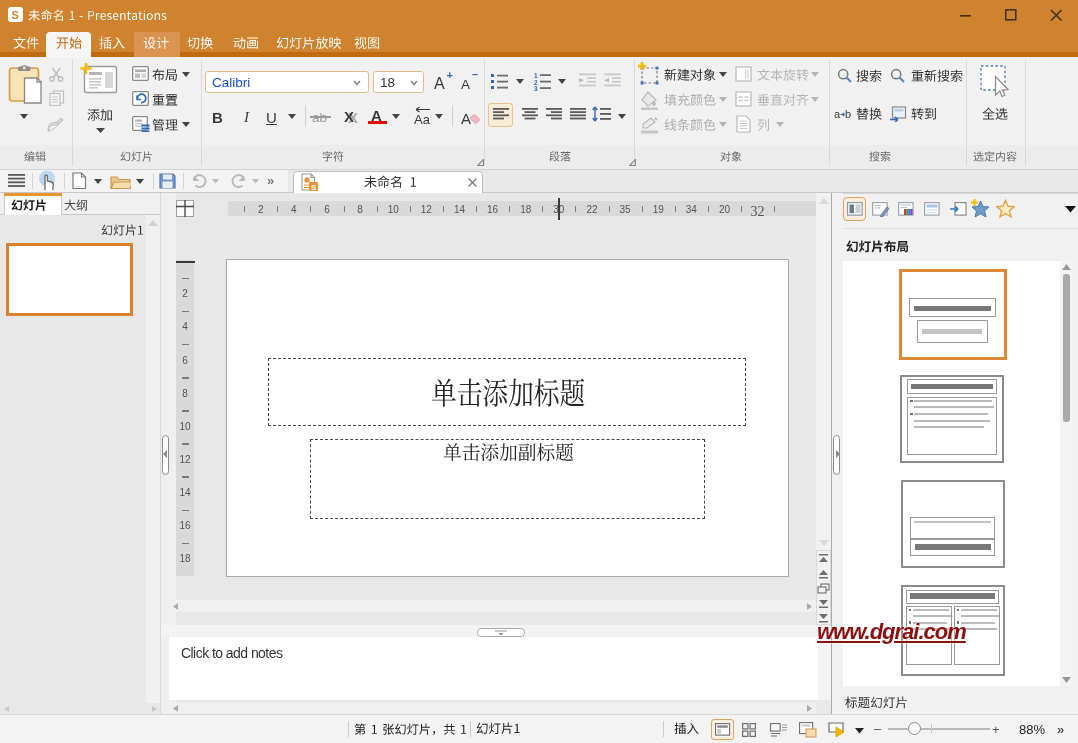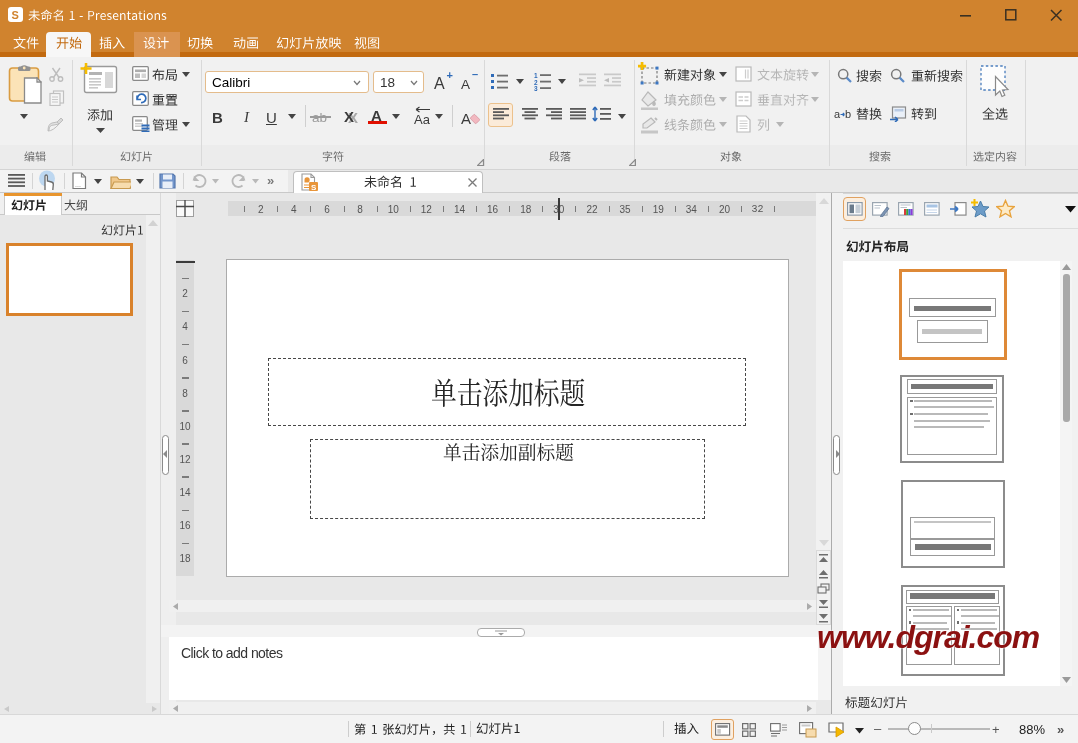--- a/index.html
+++ b/index.html
@@ -164,21 +164,21 @@
       <rect x="9.5" y="14.5" width="8" height="1.5"></rect>
     </g>
   </svg>
 <svg style="position:absolute;left:152.0px;top:115.8px" width="27.0" height="16.5" viewBox="0 -13.7 27.0 16.5">
     <path fill="#333333" d="M2.7 -5.7V1.1H3.7V0.6H10V1H11V-2.2H3.7V-3.1H10.3V-5.7ZM10 -0.2H3.7V-1.4H10ZM5.7 -8.1C5.9 -7.8 6 -7.5 6.1 -7.3H1.3V-5.1H2.3V-6.5H10.9V-5.1H11.9V-7.3H7.1C7 -7.6 6.8 -8 6.6 -8.3ZM3.7 -4.9H9.3V-3.8H3.7ZM2.2 -11C1.8 -9.8 1.3 -8.7 0.6 -8C0.8 -7.9 1.2 -7.7 1.4 -7.5C1.8 -8 2.1 -8.5 2.5 -9.1H3.4C3.6 -8.7 3.9 -8.1 4 -7.7L4.9 -8C4.8 -8.3 4.5 -8.7 4.3 -9.1H6.3V-9.9H2.8C2.9 -10.2 3 -10.5 3.1 -10.8ZM7.7 -10.9C7.4 -10 7 -9.1 6.4 -8.5C6.6 -8.3 7 -8.1 7.2 -8C7.5 -8.3 7.7 -8.7 8 -9.1H8.9C9.3 -8.6 9.6 -8 9.8 -7.7L10.6 -8C10.5 -8.3 10.2 -8.7 9.9 -9.1H12.2V-9.9H8.3C8.4 -10.2 8.5 -10.5 8.6 -10.8ZM19.2 -7H21.2V-5.3H19.2ZM22 -7H24V-5.3H22ZM19.2 -9.5H21.2V-7.8H19.2ZM22 -9.5H24V-7.8H22ZM17.1 -0.3V0.6H25.6V-0.3H22.1V-2.1H25.1V-3H22.1V-4.5H24.9V-10.3H18.3V-4.5H21.1V-3H18.1V-2.1H21.1V-0.3ZM13.5 -1.3 13.7 -0.3C14.8 -0.7 16.3 -1.2 17.7 -1.7L17.6 -2.6L16.1 -2.1V-5.4H17.5V-6.3H16.1V-9.1H17.7V-10H13.6V-9.1H15.2V-6.3H13.7V-5.4H15.2V-1.8C14.5 -1.6 13.9 -1.4 13.5 -1.3Z"></path>
   </svg>
 <svg style="position:absolute;left:182.0px;top:121.5px;" width="8" height="5" viewBox="0 0 8 5">
     <path d="M0 0 L8 0 L4.0 5 Z" fill="#444"></path>
   </svg>
 <div style="position:absolute;left:205px;top:71px;width:164px;height:22px;background:#fff;border:1px solid #E4BC8C;border-radius:3px"></div>
-<span style="position:absolute;left:212px;top:75.6px;font-family:'Liberation Sans', sans-serif;font-size:13.5px;font-weight:400;color:#000000;line-height:1;white-space:pre;">Calibri</span>
+<span style="position:absolute;left:212px;top:75.6px;font-family:'Liberation Sans', sans-serif;font-size:13.5px;font-weight:400;color:#1d4ed8;line-height:1;white-space:pre;">Calibri</span>
 <svg style="position:absolute;left:353px;top:79.5px;" width="8" height="6" viewBox="0 0 8 6">
     <path d="M1 1 L4 4.5 L7 1" stroke="#777" stroke-width="1.2" fill="none"></path>
   </svg>
 <div style="position:absolute;left:373px;top:71px;width:51px;height:22px;background:#fff;border:1px solid #E4BC8C;border-radius:3px"></div>
 <span style="position:absolute;left:380px;top:75.6px;font-family:'Liberation Sans', sans-serif;font-size:13.5px;font-weight:400;color:#333;line-height:1;white-space:pre;">18</span>
 <svg style="position:absolute;left:410px;top:79.5px;" width="8" height="6" viewBox="0 0 8 6">
     <path d="M1 1 L4 4.5 L7 1" stroke="#777" stroke-width="1.2" fill="none"></path>
   </svg>
 <span style="position:absolute;left:434px;top:75.5px;font-family:'Liberation Sans', sans-serif;font-size:16px;font-weight:400;color:#3A3A3A;line-height:1;white-space:pre;">A</span>
 <span style="position:absolute;left:446.5px;top:69.7px;font-family:'Liberation Sans', sans-serif;font-size:11px;font-weight:700;color:#2F6BB8;line-height:1;white-space:pre;">+</span>
@@ -550,21 +550,21 @@
 <span style="position:absolute;left:591.964px;top:204.5px;transform:translateX(-50%);font-family:'Liberation Sans',sans-serif;font-size:10px;font-weight:400;color:#555555;line-height:1;white-space:pre;">22</span>
 <div style="position:absolute;left:608.5px;top:205.5px;width:1px;height:6px;background:#7A7A7A"></div>
 <span style="position:absolute;left:625.0880000000001px;top:204.5px;transform:translateX(-50%);font-family:'Liberation Sans',sans-serif;font-size:10px;font-weight:400;color:#555555;line-height:1;white-space:pre;">35</span>
 <div style="position:absolute;left:641.6px;top:205.5px;width:1px;height:6px;background:#7A7A7A"></div>
 <span style="position:absolute;left:658.212px;top:204.5px;transform:translateX(-50%);font-family:'Liberation Sans',sans-serif;font-size:10px;font-weight:400;color:#555555;line-height:1;white-space:pre;">19</span>
 <div style="position:absolute;left:674.8px;top:205.5px;width:1px;height:6px;background:#7A7A7A"></div>
 <span style="position:absolute;left:691.336px;top:204.5px;transform:translateX(-50%);font-family:'Liberation Sans',sans-serif;font-size:10px;font-weight:400;color:#555555;line-height:1;white-space:pre;">34</span>
 <div style="position:absolute;left:707.9px;top:205.5px;width:1px;height:6px;background:#7A7A7A"></div>
 <span style="position:absolute;left:724.46px;top:204.5px;transform:translateX(-50%);font-family:'Liberation Sans',sans-serif;font-size:10px;font-weight:400;color:#555555;line-height:1;white-space:pre;">20</span>
 <div style="position:absolute;left:741.0px;top:205.5px;width:1px;height:6px;background:#7A7A7A"></div>
-<span style="position:absolute;left:757.5840000000001px;top:204.5px;transform:translateX(-50%);font-family:Liberation Mono, monospace;font-size:10px;font-weight:400;color:#555555;line-height:1;white-space:pre;">32</span>
+<span style="position:absolute;left:757.5840000000001px;top:204.5px;transform:translateX(-50%);font-family:Liberation Serif, serif;font-size:14px;font-weight:400;color:#555555;line-height:1;white-space:pre;">32</span>
 <div style="position:absolute;left:774.1px;top:205.5px;width:1px;height:6px;background:#7A7A7A"></div>
 <div style="position:absolute;left:558px;top:198px;width:1.5px;height:22px;background:#3A3A3A"></div>
 <div style="position:absolute;left:176px;top:260px;width:18px;height:316px;background:#D9D9D9"></div>
 <div style="position:absolute;left:175.7px;top:261px;width:19px;height:2px;background:#3A3A3A"></div>
 <div style="position:absolute;left:181.5px;top:277.7px;width:7px;height:1.5px;background:#7A7A7A"></div>
 <span style="position:absolute;left:185px;top:289.3px;transform:translateX(-50%);font-family:'Liberation Sans',sans-serif;font-size:10px;font-weight:400;color:#555555;line-height:1;white-space:pre;">2</span>
 <div style="position:absolute;left:181.5px;top:310.8px;width:7px;height:1.5px;background:#7A7A7A"></div>
 <span style="position:absolute;left:185px;top:322.4px;transform:translateX(-50%);font-family:'Liberation Sans',sans-serif;font-size:10px;font-weight:400;color:#555555;line-height:1;white-space:pre;">4</span>
 <div style="position:absolute;left:181.5px;top:343.9px;width:7px;height:1.5px;background:#7A7A7A"></div>
 <span style="position:absolute;left:185px;top:355.5px;transform:translateX(-50%);font-family:'Liberation Sans',sans-serif;font-size:10px;font-weight:400;color:#555555;line-height:1;white-space:pre;">6</span>
@@ -798,12 +798,12 @@
 <svg style="position:absolute;left:855px;top:728px;" width="9" height="6" viewBox="0 0 9 6">
     <path d="M0 0 L9 0 L4.5 5.5 Z" fill="#222"></path>
   </svg>
 <span style="position:absolute;left:874px;top:722.0px;font-family:'Liberation Sans', sans-serif;font-size:13px;font-weight:400;color:#555;line-height:1;white-space:pre;">–</span>
 <div style="position:absolute;left:888px;top:728px;width:102px;height:1.5px;background:#B9B9B9"></div>
 <div style="position:absolute;left:931px;top:724px;width:1px;height:9px;background:#C9C9C9"></div>
 <div style="position:absolute;left:908px;top:722px;width:13px;height:13px;background:#FDFDFD;border:1px solid #8B8B8B;border-radius:50%"></div>
 <span style="position:absolute;left:992px;top:723.0px;font-family:'Liberation Sans', sans-serif;font-size:13px;font-weight:400;color:#555;line-height:1;white-space:pre;">+</span>
 <span style="position:absolute;left:1019px;top:723.0px;font-family:'Liberation Sans', sans-serif;font-size:13px;font-weight:400;color:#222;line-height:1;white-space:pre;">88%</span>
 <span style="position:absolute;left:1057px;top:723.0px;font-family:'Liberation Sans', sans-serif;font-size:13px;font-weight:700;color:#555;line-height:1;white-space:pre;">»</span>
-<span style="position:absolute;left:817px;top:621px;font-family:'Liberation Sans',sans-serif;font-size:32px;font-weight:700;font-style:italic;color:#8B1111;line-height:1;z-index:50;text-shadow:0 0 1px #fff,0 0 2px #fff;letter-spacing:-1px;">www.dgrai.com</span>
+<span style="position:absolute;left:817px;top:621px;font-family:'Liberation Sans',sans-serif;font-size:22px;font-weight:700;font-style:italic;color:#8B1111;line-height:1;z-index:50;text-shadow:0 0 1px #fff,0 0 2px #fff;letter-spacing:-1px;text-decoration:underline;">www.dgrai.com</span>
 </body></html>

